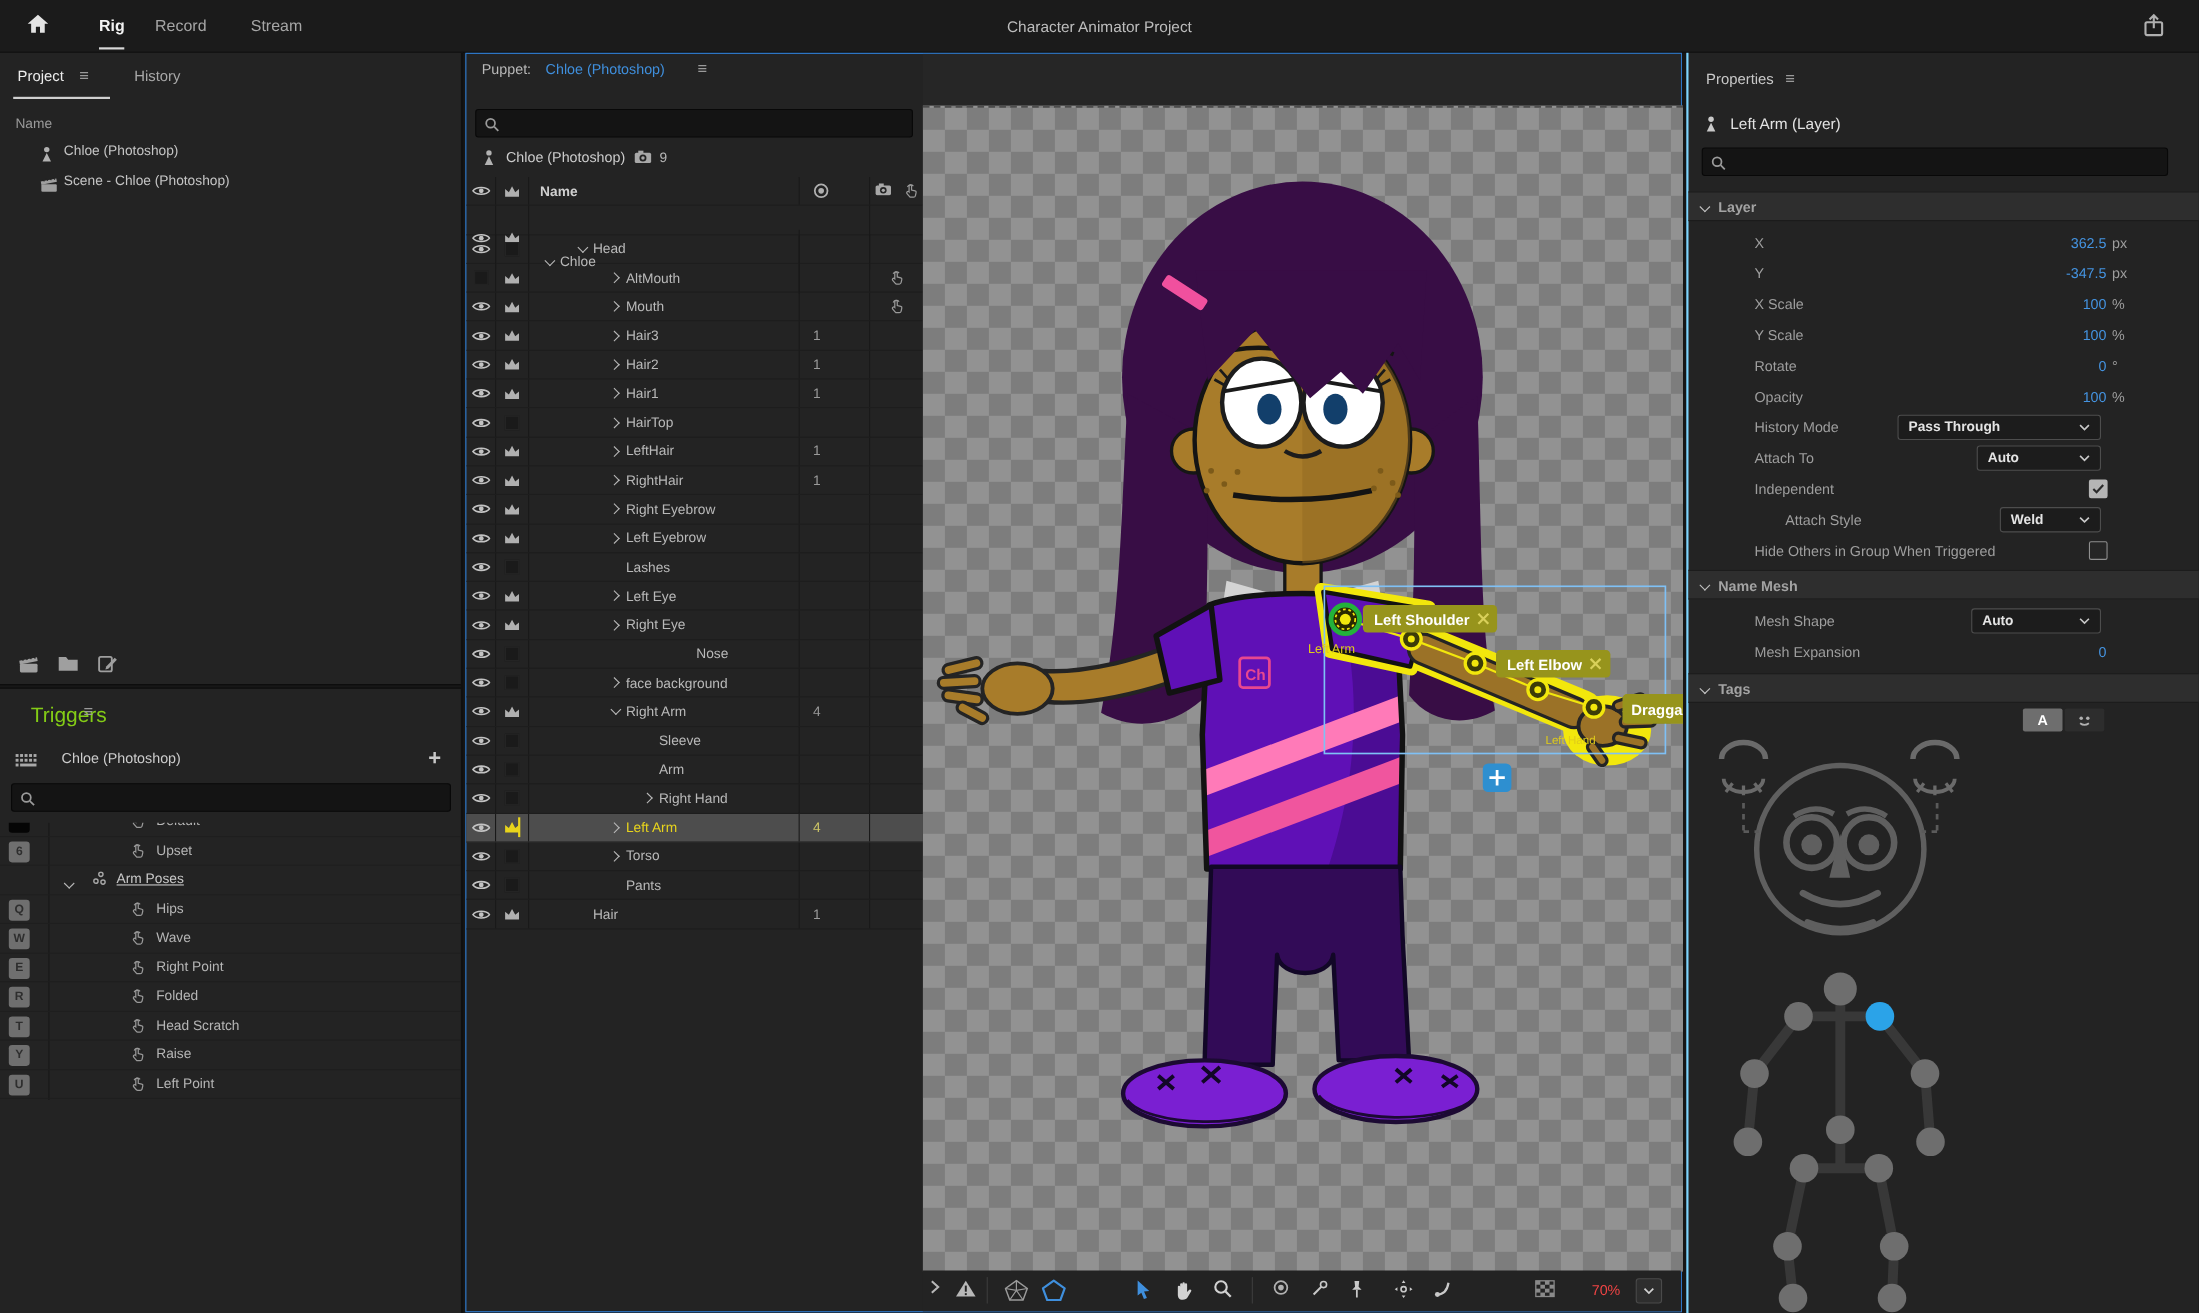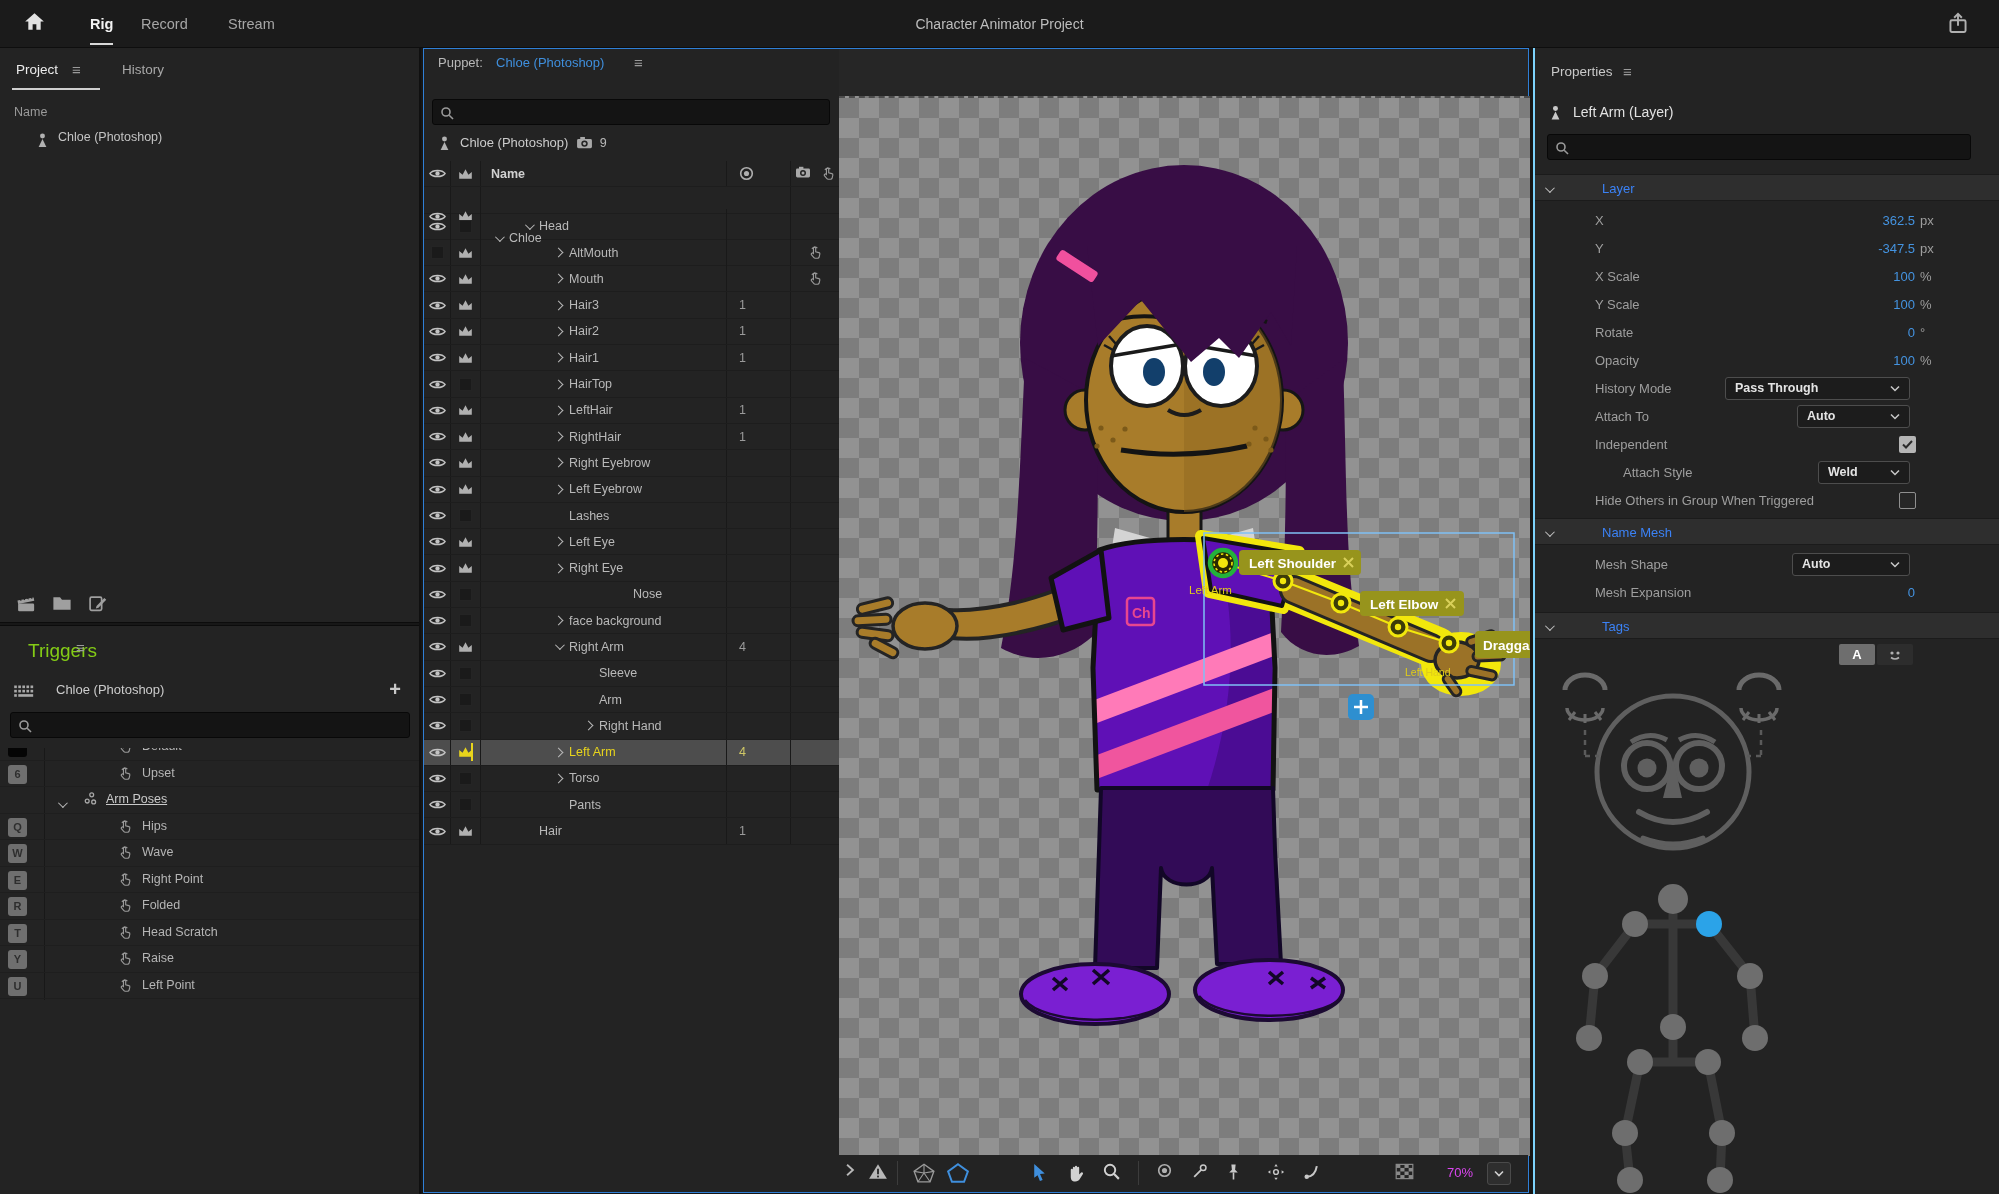--- a/index.html
+++ b/index.html
@@ -87,37 +87,37 @@
   .selbar { position:absolute; width:2px; height:18px; background:#e8d41c; margin-left:13px; }
 
   
   .canvaszone { position:absolute; left:415px; top:0; right:0; bottom:0; background:#262626; }
   .checker { position:absolute; left:0; top:47px; width:691px; height:1060px;
              background:conic-gradient(#929292 0 25%, #7d7d7d 0 50%, #929292 0 75%, #7d7d7d 0) 0 0 / 40px 40px;
              border-top:2px dashed #4c4c4c; overflow:hidden; }
   .canvas-toolbar { position:absolute; left:0; bottom:0; width:100%; height:37px; background:#232323; }
   .cti { position:absolute; top:8px; }
   .ct-div { position:absolute; top:6px; width:1px; height:24px; background:#3c3c3c; }
-  .zoomlabel { position:absolute; left:608px; top:10px; color:#d946ef; font-size:13px; }
+  .zoomlabel { position:absolute; left:608px; top:10px; color:#ef4444; font-size:13px; }
   .zoomdd { position:absolute; left:648px; top:7px; width:24px; height:23px; background:#2e2e2e;
             border:1px solid #4a4a4a; border-radius:3px; display:flex; align-items:center; justify-content:center; }
 
   
   .rightpanel { position:absolute; left:1533px; top:48px; width:466px; height:1146px; background:#232323;
                 border-left:2px solid #7dd3fc; }
   .props-title { position:absolute; left:16px; top:16px; color:#c9c9c9; font-size:13.5px; }
   .props-menu { position:absolute; left:88px; top:15px; }
   .props-target { position:absolute; left:0; top:54px; height:26px; width:100%; }
   .props-target .picon { position:absolute; left:14px; top:3px; }
   .props-target .tlabel { position:absolute; left:38px; top:2px; color:#e2e2e2; font-size:14px; }
   .props-search { left:12px; top:86px; width:424px; }
   .sechdr { position:absolute; left:0; width:100%; height:27px; background:#2e2e2e;
             border-top:1px solid #1b1b1b; border-bottom:1px solid #1b1b1b; line-height:27px; }
   .sechdr .chev { margin:0 10px 0 10px; border-color:#c0c0c0; }
-  .sechdr .slabel { color:#3b82f6; font-weight:normal; font-size:13px;margin-left:40px; }
+  .sechdr .slabel { color:#a3a3a3; font-weight:bold; font-size:13px; }
   .prow { position:relative; height:28px; display:flex; align-items:center; padding-left:60px; padding-right:89px; }
   .prow.indent { padding-left:88px; }
   .prow .plabel { color:#9e9e9e; font-size:13px; }
   .prow .spacer { flex:1; }
   .prow .pval { color:#4493e0; font-size:13px; text-align:right; }
   .prow .punit { color:#9e9e9e; font-size:13px; width:28px; padding-left:5px; margin-right:-33px; }
   .dd { height:23px; background:#1c1c1c; border:1px solid #4d4d4d; border-radius:3px; display:flex;
         align-items:center; padding:0 9px; gap:8px; }
   .dd .dlabel { color:#e4e4e4; font-size:12.5px; font-weight:bold; flex:1; }
   .cb { width:17px; height:17px; border-radius:2px; margin-right:-6px; }
@@ -297,20 +297,28 @@
             </svg></span>
           <span class="tlabel" style="left: 142px;">Left Point</span>
         </div>
       </div>
   <div class="proj-item" style="top: 76px;">
         <span class="picon"><svg width="13" height="15" viewBox="0 0 12 14">
             <circle cx="6" cy="2.8" r="2.3" fill="#b2b2b2"></circle>
             <path d="M6 5.6 L2.4 13 H9.6 Z" fill="#b2b2b2"></path>
           </svg></span>
         <span class="plabel">Chloe (Photoshop)</span>
+      </div>
+      <div class="proj-item" style="top: 103px;">
+        <span class="picon"><svg width="17" height="15" viewBox="0 0 16 14">
+            <path d="M1 4.6 L14.3 2 L14.8 4.8 L1.5 7.4 Z" fill="#9f9f9f"></path>
+            <path d="M2.5 2.8 l1.6 1.8 M5.5 2.2 l1.6 1.8 M8.5 1.7 l1.6 1.8 M11.5 1.2 l1.6 1.8" stroke="#232323" stroke-width="0.9"></path>
+            <rect x="1.5" y="7" width="13.2" height="6.4" rx="1" fill="#9f9f9f"></rect>
+          </svg></span>
+        <span class="plabel">Scene - Chloe (Photoshop)</span>
       </div>
     </div>
 
   <div class="puppanel">
     <div class="pup-header">
       <span class="pfx">Puppet:</span>
       <span class="pname">Chloe (Photoshop)</span>
       <span class="menu-glyph pmenu">≡</span>
     </div>
     <div class="searchbox tree-search">

